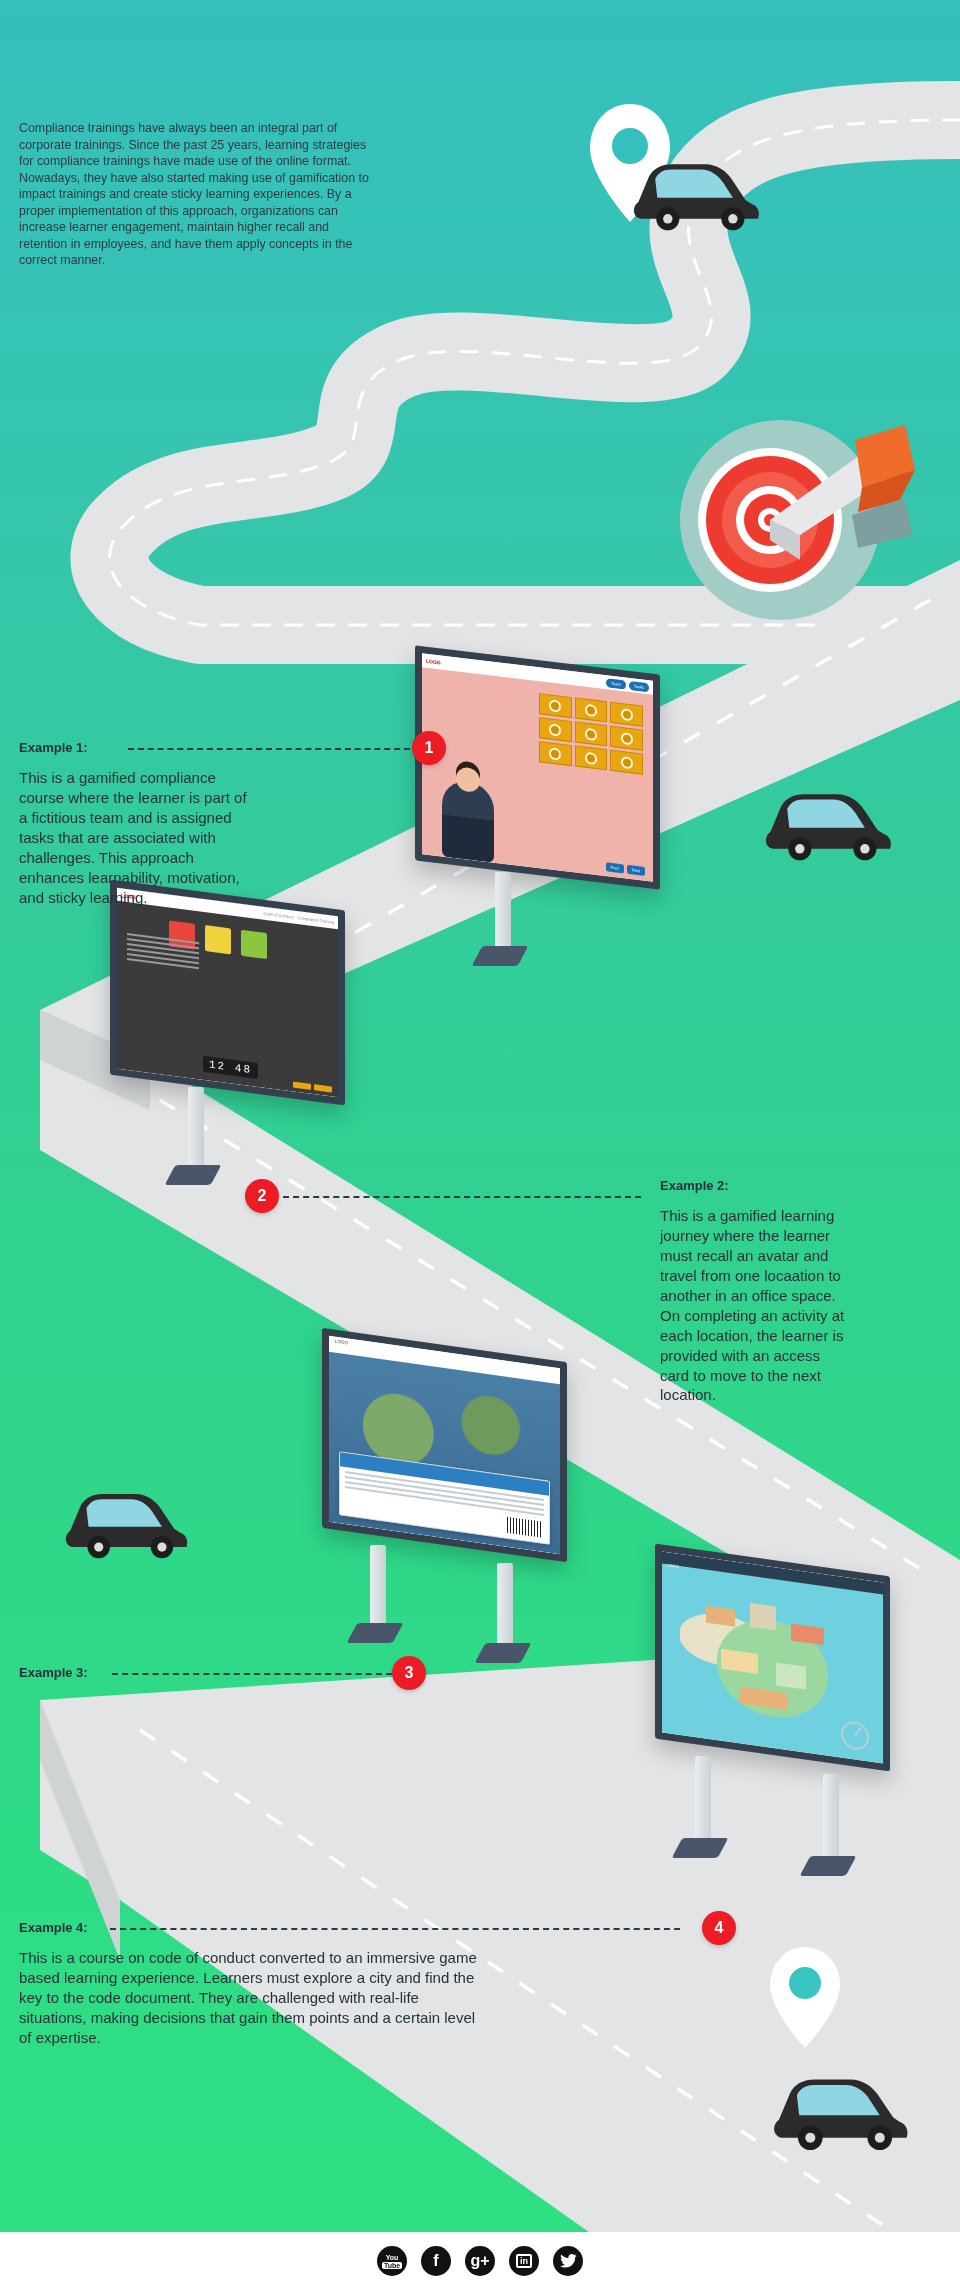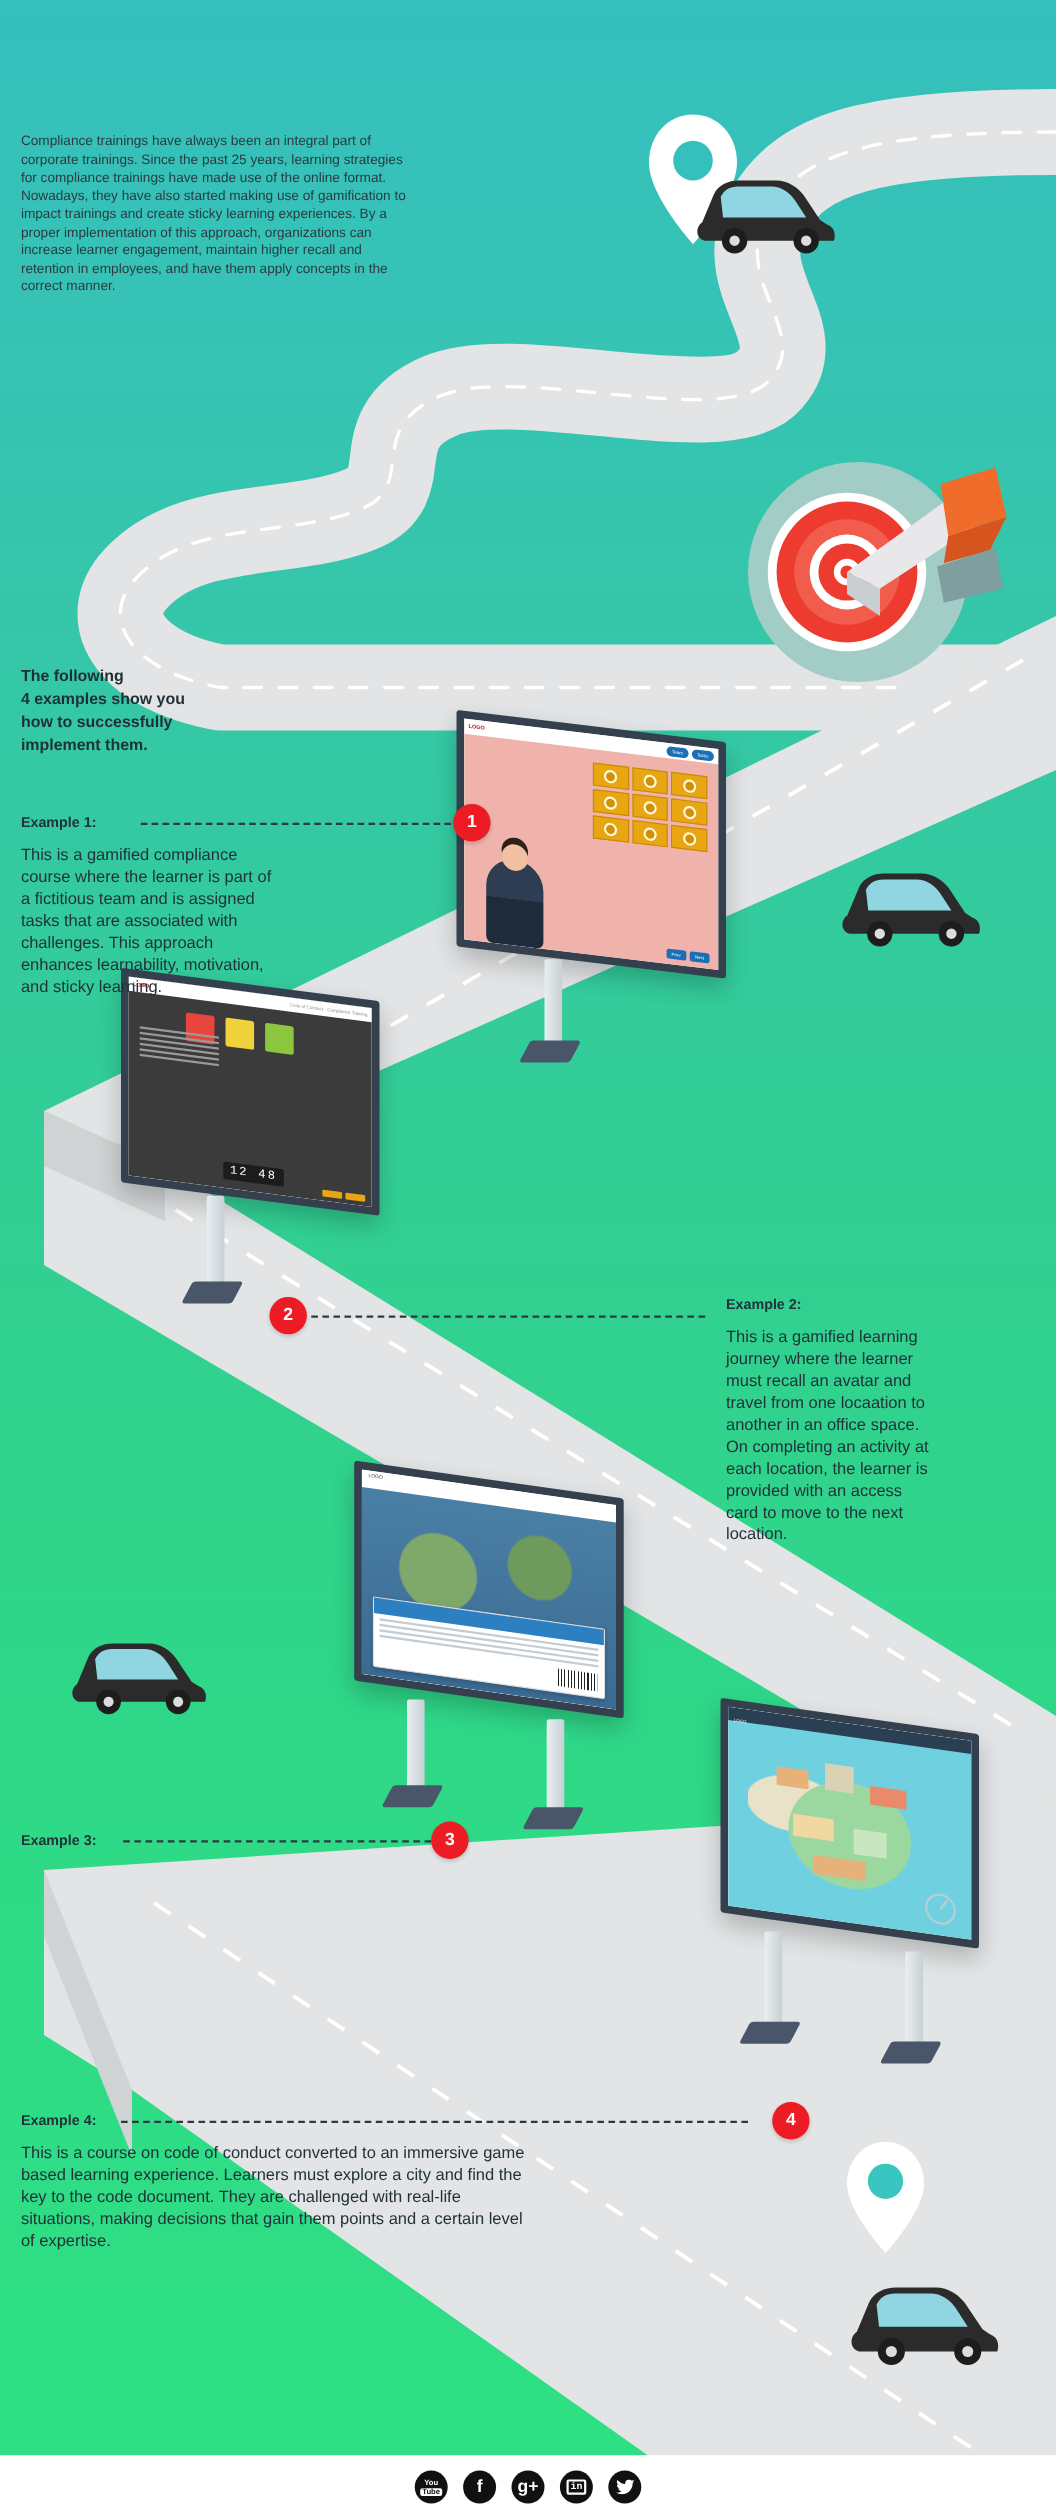--- a/index.html
+++ b/index.html
@@ -231,21 +231,21 @@
   .sicon {
     width: 30px; height: 30px; border-radius: 50%;
     background: #111111; color: #ffffff;
     display: flex; align-items: center; justify-content: center;
     font-size: 16px; font-weight: 700;
   }
   .sicon.yt { font-size: 7px; line-height: 1; flex-direction: column; font-weight:700; }
   .sicon.yt u { text-decoration: none; display:block; }
   .sicon.yt u:last-child { background:#fff; color:#111; border-radius:2px; padding:0 2px; margin-top:1px;}
   .sicon.li { font-style: normal; font-size: 12px; }
-  .sicon.li span { border: 2px solid #fff; padding: 0 2px; border-radius:2px; font-size:9px;font-family:Liberation Mono, monospace; }
+  .sicon.li span { border: 2px solid #fff; padding: 0 2px; border-radius:2px; font-size:9px; }
 </style>
 </head>
 <body>
 
 <div class="page">
 
   <svg class="art" width="960" height="2290" viewBox="0 0 960 2290">
     <defs>
       <linearGradient id="roadg" x1="0" y1="0" x2="0" y2="1">
         <stop offset="0" stop-color="#eceeef"></stop>
@@ -343,24 +343,20 @@
       <circle cx="36" cy="56" r="11" fill="#1d1d1d"></circle>
         <circle cx="36" cy="56" r="4.5" fill="#dcdcdc"></circle>
       <circle cx="98" cy="56" r="11" fill="#1d1d1d"></circle>
         <circle cx="98" cy="56" r="4.5" fill="#dcdcdc"></circle>
     </g>
   </svg>
 
 
   <p class="intro">Compliance trainings have always been an integral part of corporate trainings. Since the past 25 years, learning strategies for compliance trainings have made use of the online format. Nowadays, they have also started making use of gamification to impact trainings and create sticky learning experiences. By a proper implementation of this approach, organizations can increase learner engagement, maintain higher recall and retention in employees, and have them apply concepts in the correct manner.</p>
 
-  <div class="lead" style="white-space:pre-line">The following
-4 examples show you
-how to successfully
-implement them.</div>
 
   <div class="bb" style="left:415px; top:660px;">
     <div class="frame" style="width:245px; height:215px; transform: matrix(1,0.12,0,1,0,0);">
       <div class="screen" style="width:231px; height:201px;">
         <div class="c1">
           <div class="topnav">
             <span class="logo-sm">LOGO</span>
             <span class="pill">Team</span>
             <span class="pill">Tasks</span>
           </div>

